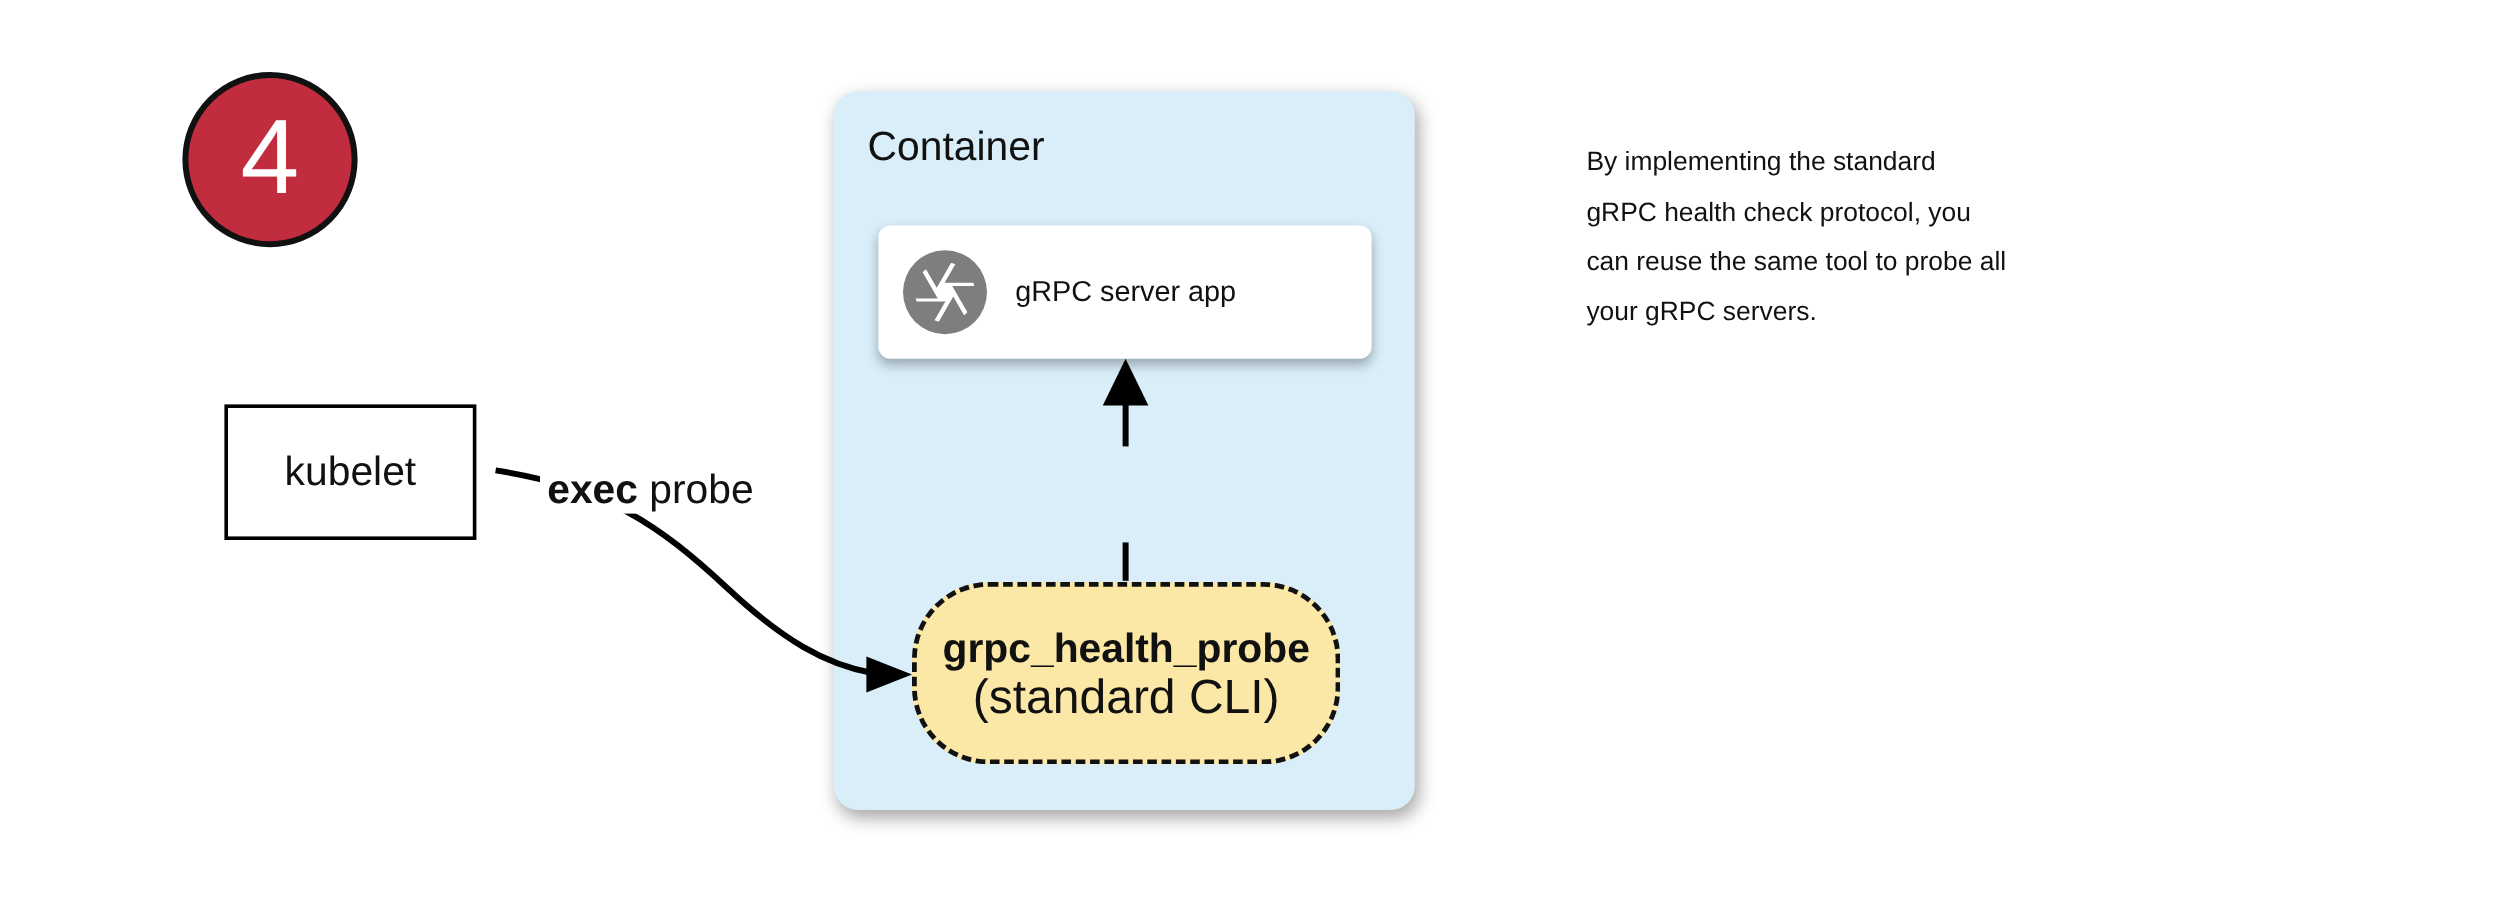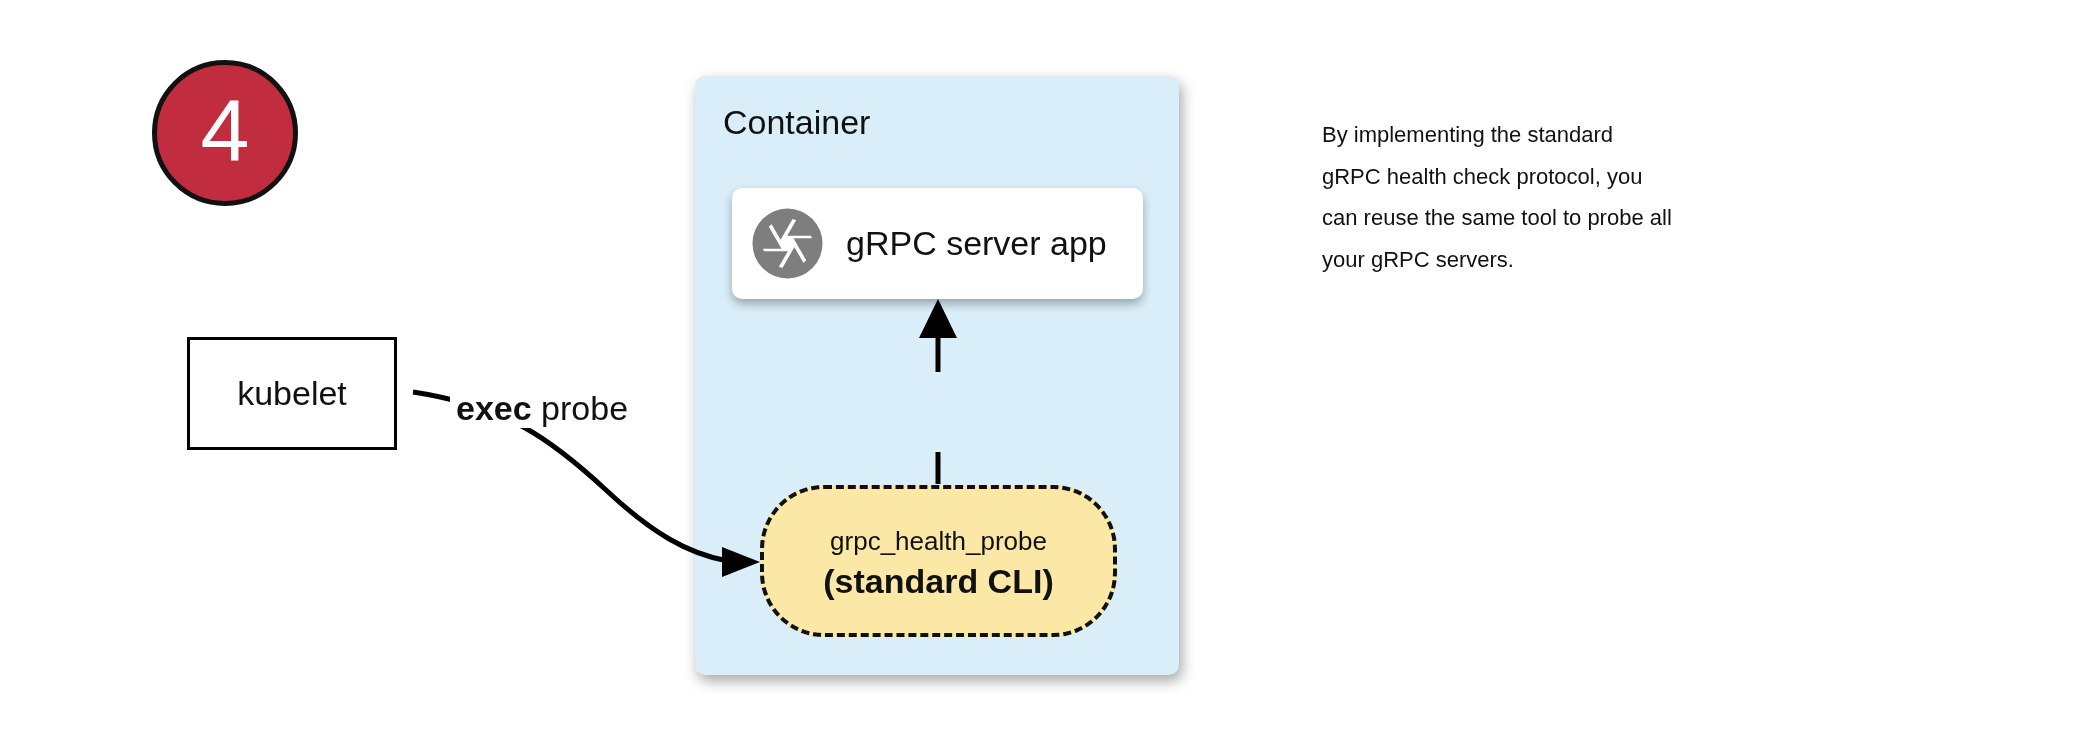--- a/index.html
+++ b/index.html
@@ -19,42 +19,42 @@
   
   .kubelet-box{
     position:absolute;left:187px;top:337px;width:210px;height:113px;
     background:#fff;border:3px solid #000;box-sizing:border-box;
     display:flex;align-items:center;justify-content:center;font-size:34px;
   }
 
   
   .container-box{
     position:absolute;left:695px;top:76px;width:484px;height:599px;
-    background:#D9EEF9;border-radius:10px;
+    background:#D9EEF9;border-radius:20px;
     box-shadow:3px 6px 14px rgba(0,0,0,.35);
     z-index:1;
   }
   .container-title{position:absolute;left:28px;top:27px;font-size:34px;}
 
   .server-box{
     position:absolute;left:37px;top:112px;width:411px;height:111px;
     background:#fff;border-radius:10px;box-shadow:0 5px 10px rgba(0,0,0,.30);
     display:flex;align-items:center;padding-left:19px;box-sizing:border-box;gap:22px;
   }
-  .server-box .label{font-size:34px;white-space:nowrap;}
+  .server-box .label{font-size:24px;white-space:nowrap;}
   .aperture{width:73px;height:73px;flex:0 0 auto;}
 
   .probe-box{
     position:absolute;left:65px;top:409px;width:357px;height:152px;
     background:#FBE8A7;border:4px dashed #111;border-radius:64px;
     box-sizing:border-box;display:flex;flex-direction:column;
     align-items:center;justify-content:center;text-align:center;line-height:40px;
   }
-  .probe-box .title{font-weight:400;font-size:26px;white-space:nowrap;}
-  .probe-box .subtitle{font-size:34px;white-space:nowrap;font-weight:bold;}
+  .probe-box .title{font-weight:700;font-size:34px;white-space:nowrap;}
+  .probe-box .subtitle{font-size:40px;white-space:nowrap;}
 
   .health-label{
     position:absolute;left:778px;top:370px;width:320px;z-index:3;
     font-size:34px;line-height:40px;text-align:center;white-space:pre-line;
   }
 
   
   .arrows{position:absolute;left:0;top:0;width:2100px;height:750px;z-index:2;pointer-events:none;}
 
   .exec-label{

